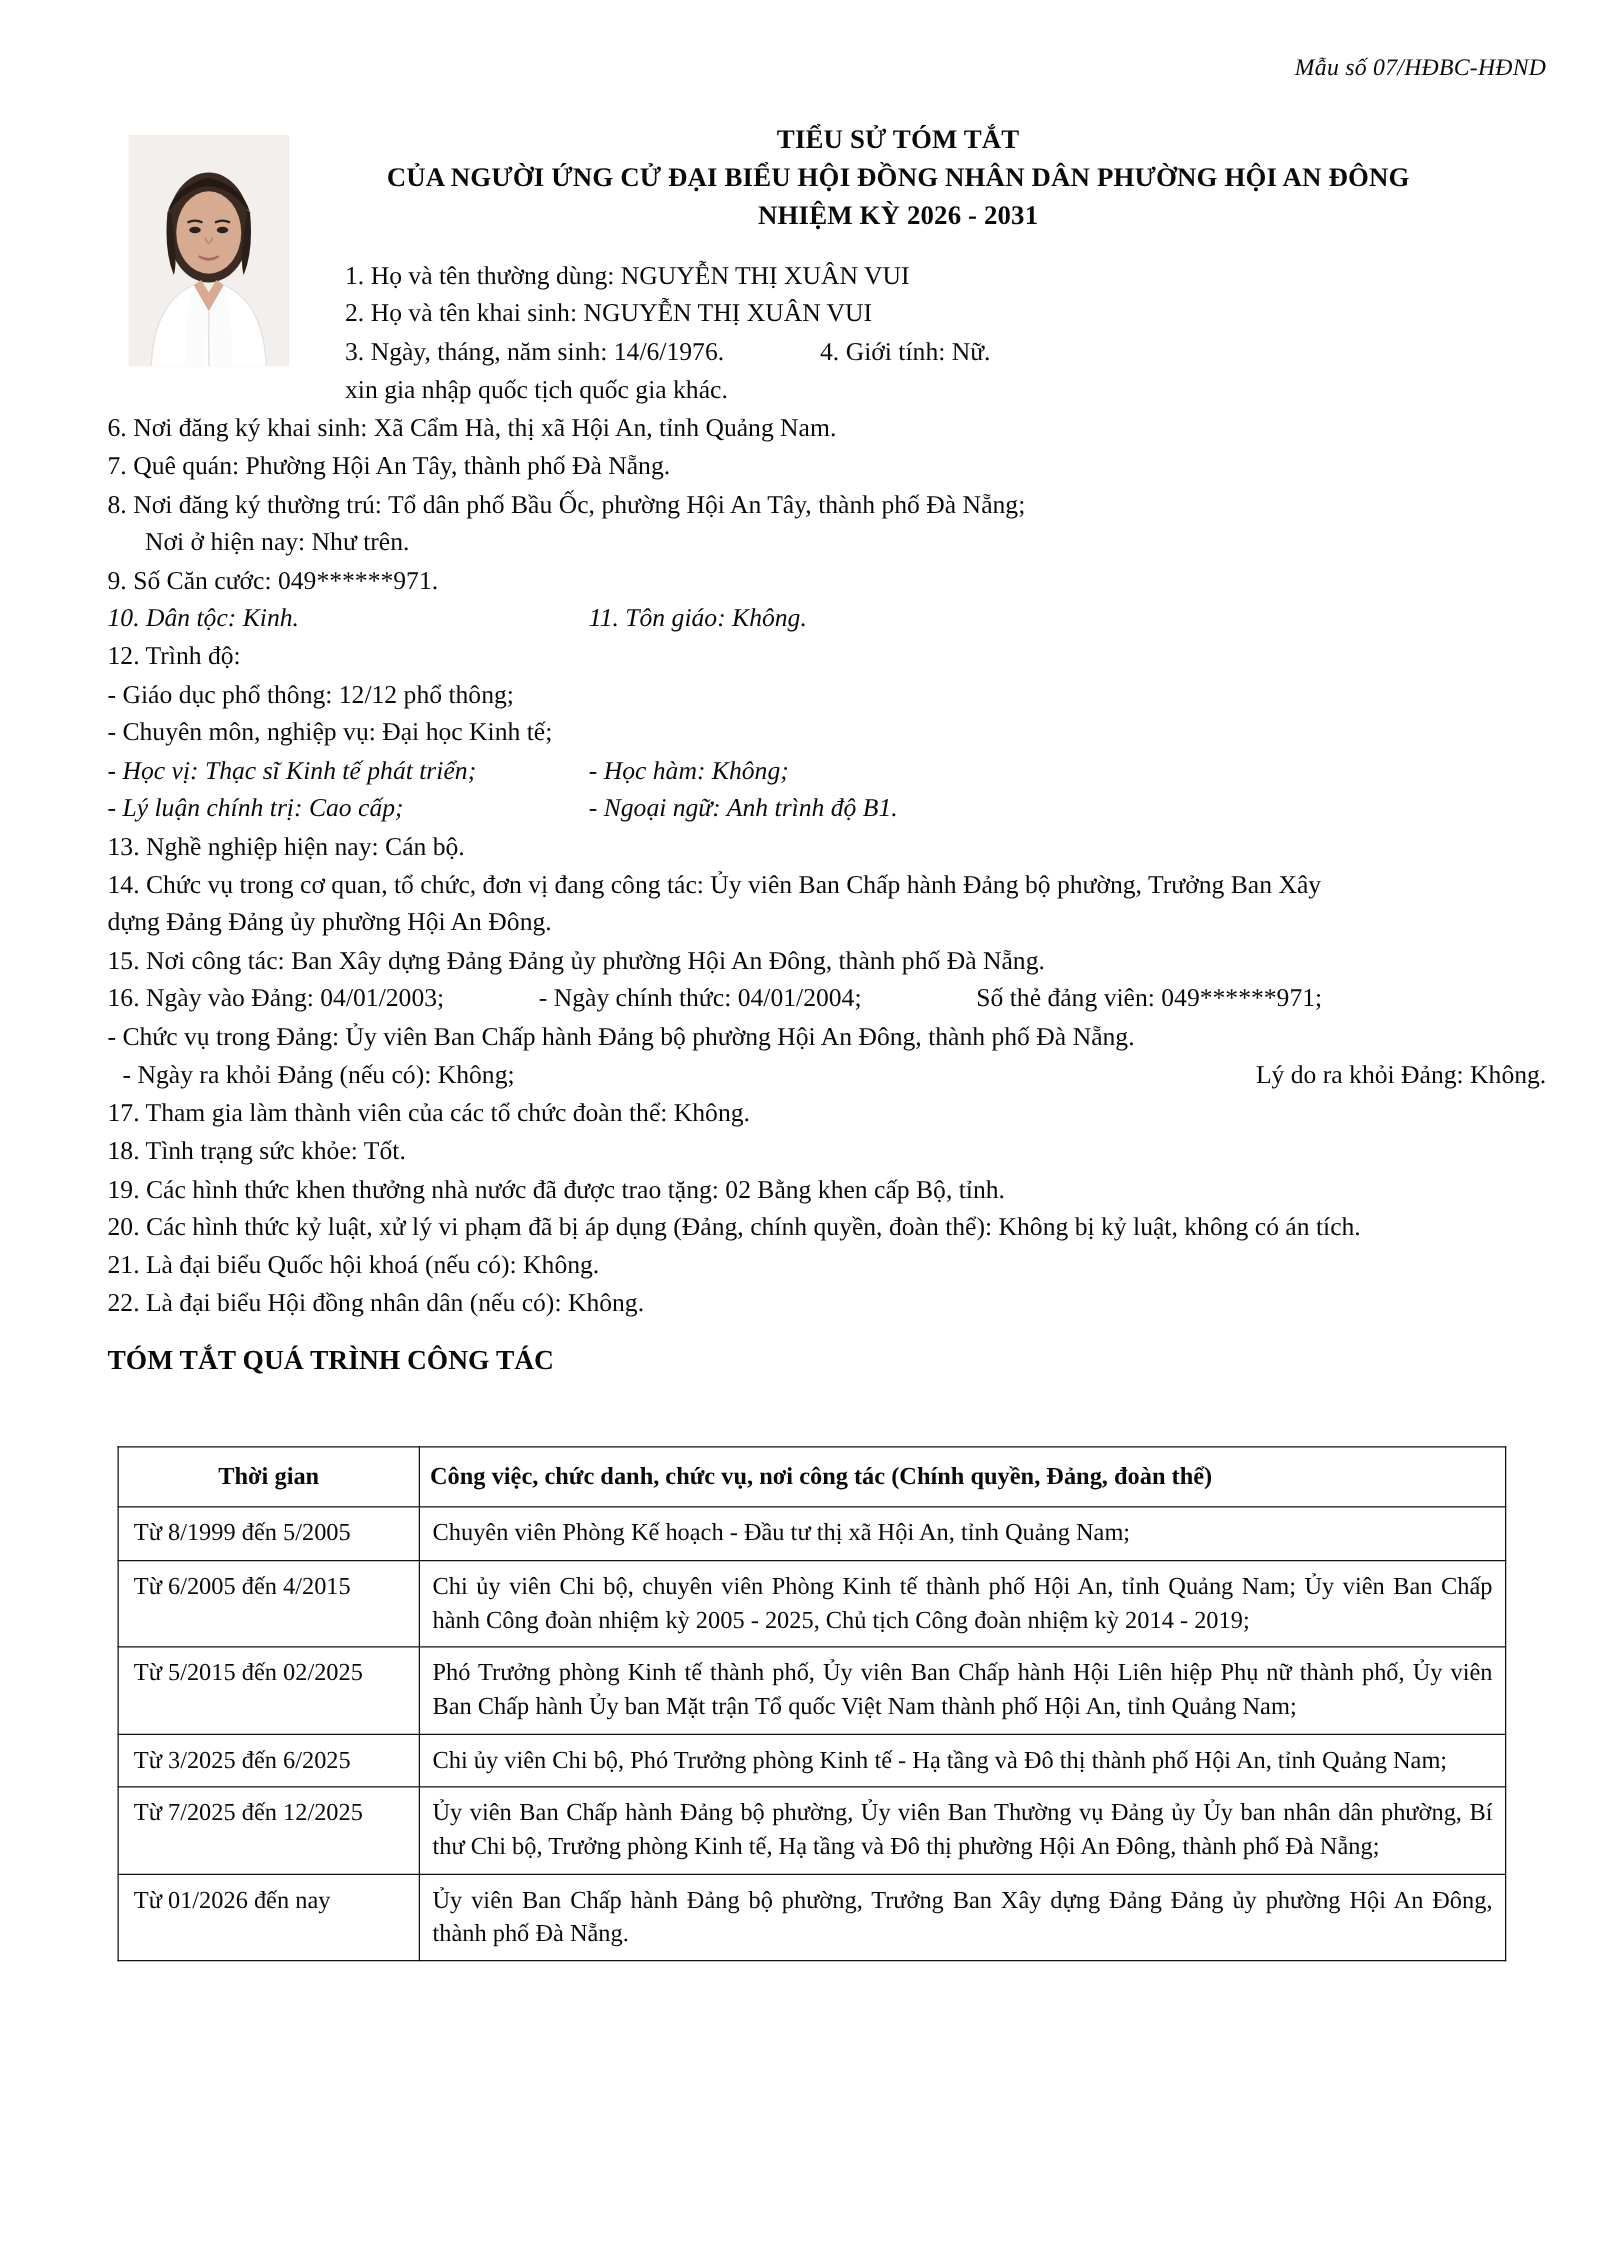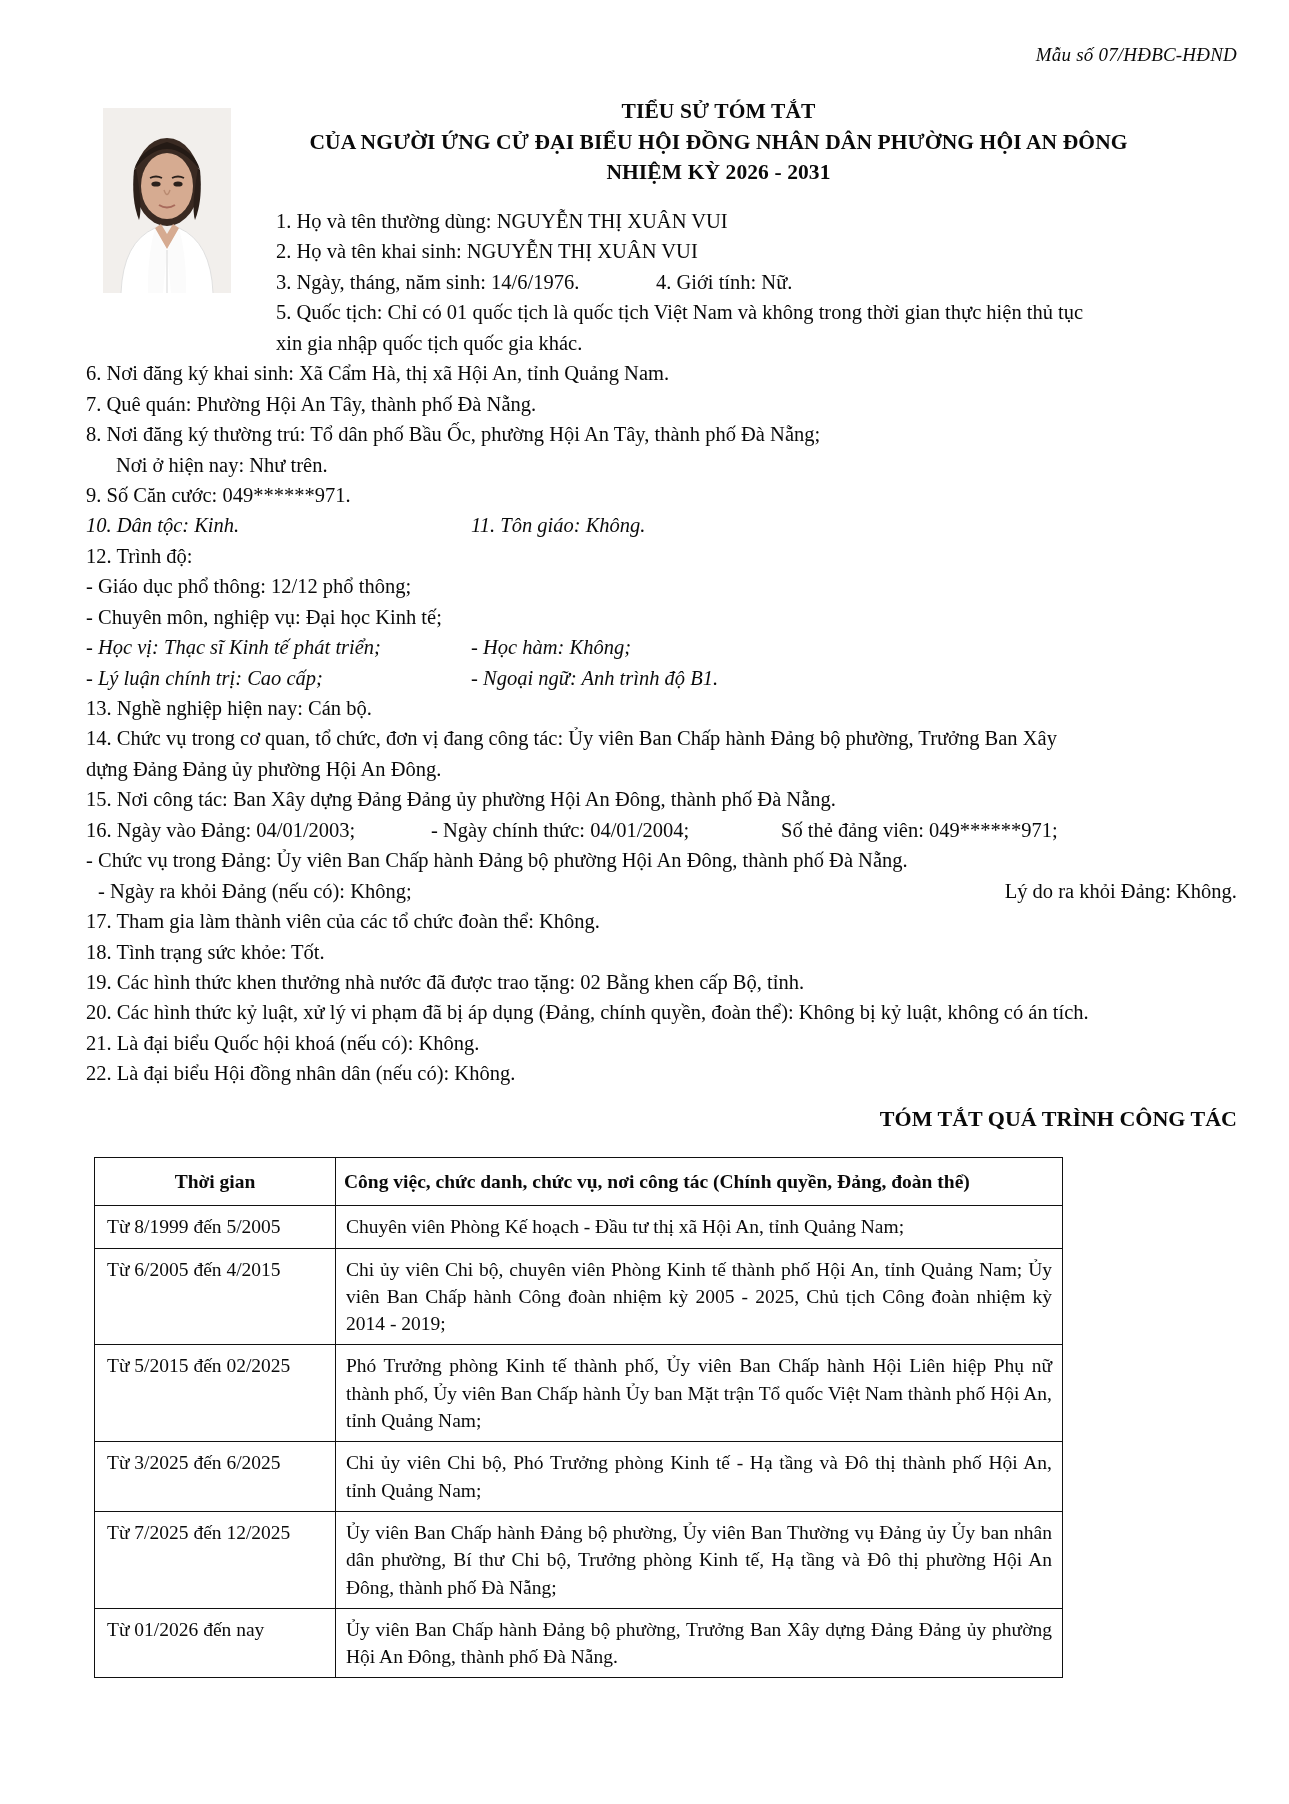--- a/index.html
+++ b/index.html
@@ -74,32 +74,32 @@
     padding-left: 190px;
   }
   .two-col-photo .c1 { width: 380px; flex: 0 0 380px; }
   .three-col { display: flex; }
   .three-col .k1 { width: 345px; flex: 0 0 345px; }
   .three-col .k2 { width: 350px; flex: 0 0 350px; }
   .three-col .k3 { flex: 1 1 auto; }
   .split-far { display: flex; justify-content: space-between; margin-left: 12px; }
 
   .section-title {
-    text-align: right;
+    text-align: left;
     font-weight: bold;
     font-size: 22px;
     margin-top: 14px;
     margin-bottom: 0;
   }
 
   table.career {
     position: absolute;
     top: 1157px;
     left: 94px;
-    width: 969px;
+    width: 1111px;
     border-collapse: collapse;
     font-size: 19.5px;
     line-height: 1.4;
   }
   table.career th, table.career td {
     border: 1.6px solid #111;
     padding: 7px 10px;
     vertical-align: top;
   }
   table.career thead th {
@@ -156,21 +156,20 @@
   <div class="body-text">
 
     <div class="ln indent-photo">1. Họ và tên thường dùng: NGUYỄN THỊ XUÂN VUI</div>
     <div class="ln indent-photo">2. Họ và tên khai sinh: NGUYỄN THỊ XUÂN VUI</div>
 
     <div class="ln two-col-photo">
       <span class="c1">3. Ngày, tháng, năm sinh: 14/6/1976.</span>
       <span class="c2">4. Giới tính: Nữ.</span>
     </div>
 
-    <div class="ln indent-photo">5. Quốc tịch: Chỉ có 01 quốc tịch là quốc tịch Việt Nam và không trong thời gian thực hiện thủ tục</div>
     <div class="ln indent-photo">xin gia nhập quốc tịch quốc gia khác.</div>
 
     <div class="ln">6. Nơi đăng ký khai sinh: Xã Cẩm Hà, thị xã Hội An, tỉnh Quảng Nam.</div>
     <div class="ln">7. Quê quán: Phường Hội An Tây, thành phố Đà Nẵng.</div>
     <div class="ln">8. Nơi đăng ký thường trú: Tổ dân phố Bầu Ốc, phường Hội An Tây, thành phố Đà Nẵng;</div>
     <div class="ln indent-sub">Nơi ở hiện nay: Như trên.</div>
     <div class="ln">9. Số Căn cước: 049******971.</div>
 
     <div class="ln two-col">
       <span class="c1">10. Dân tộc: Kinh.</span>

